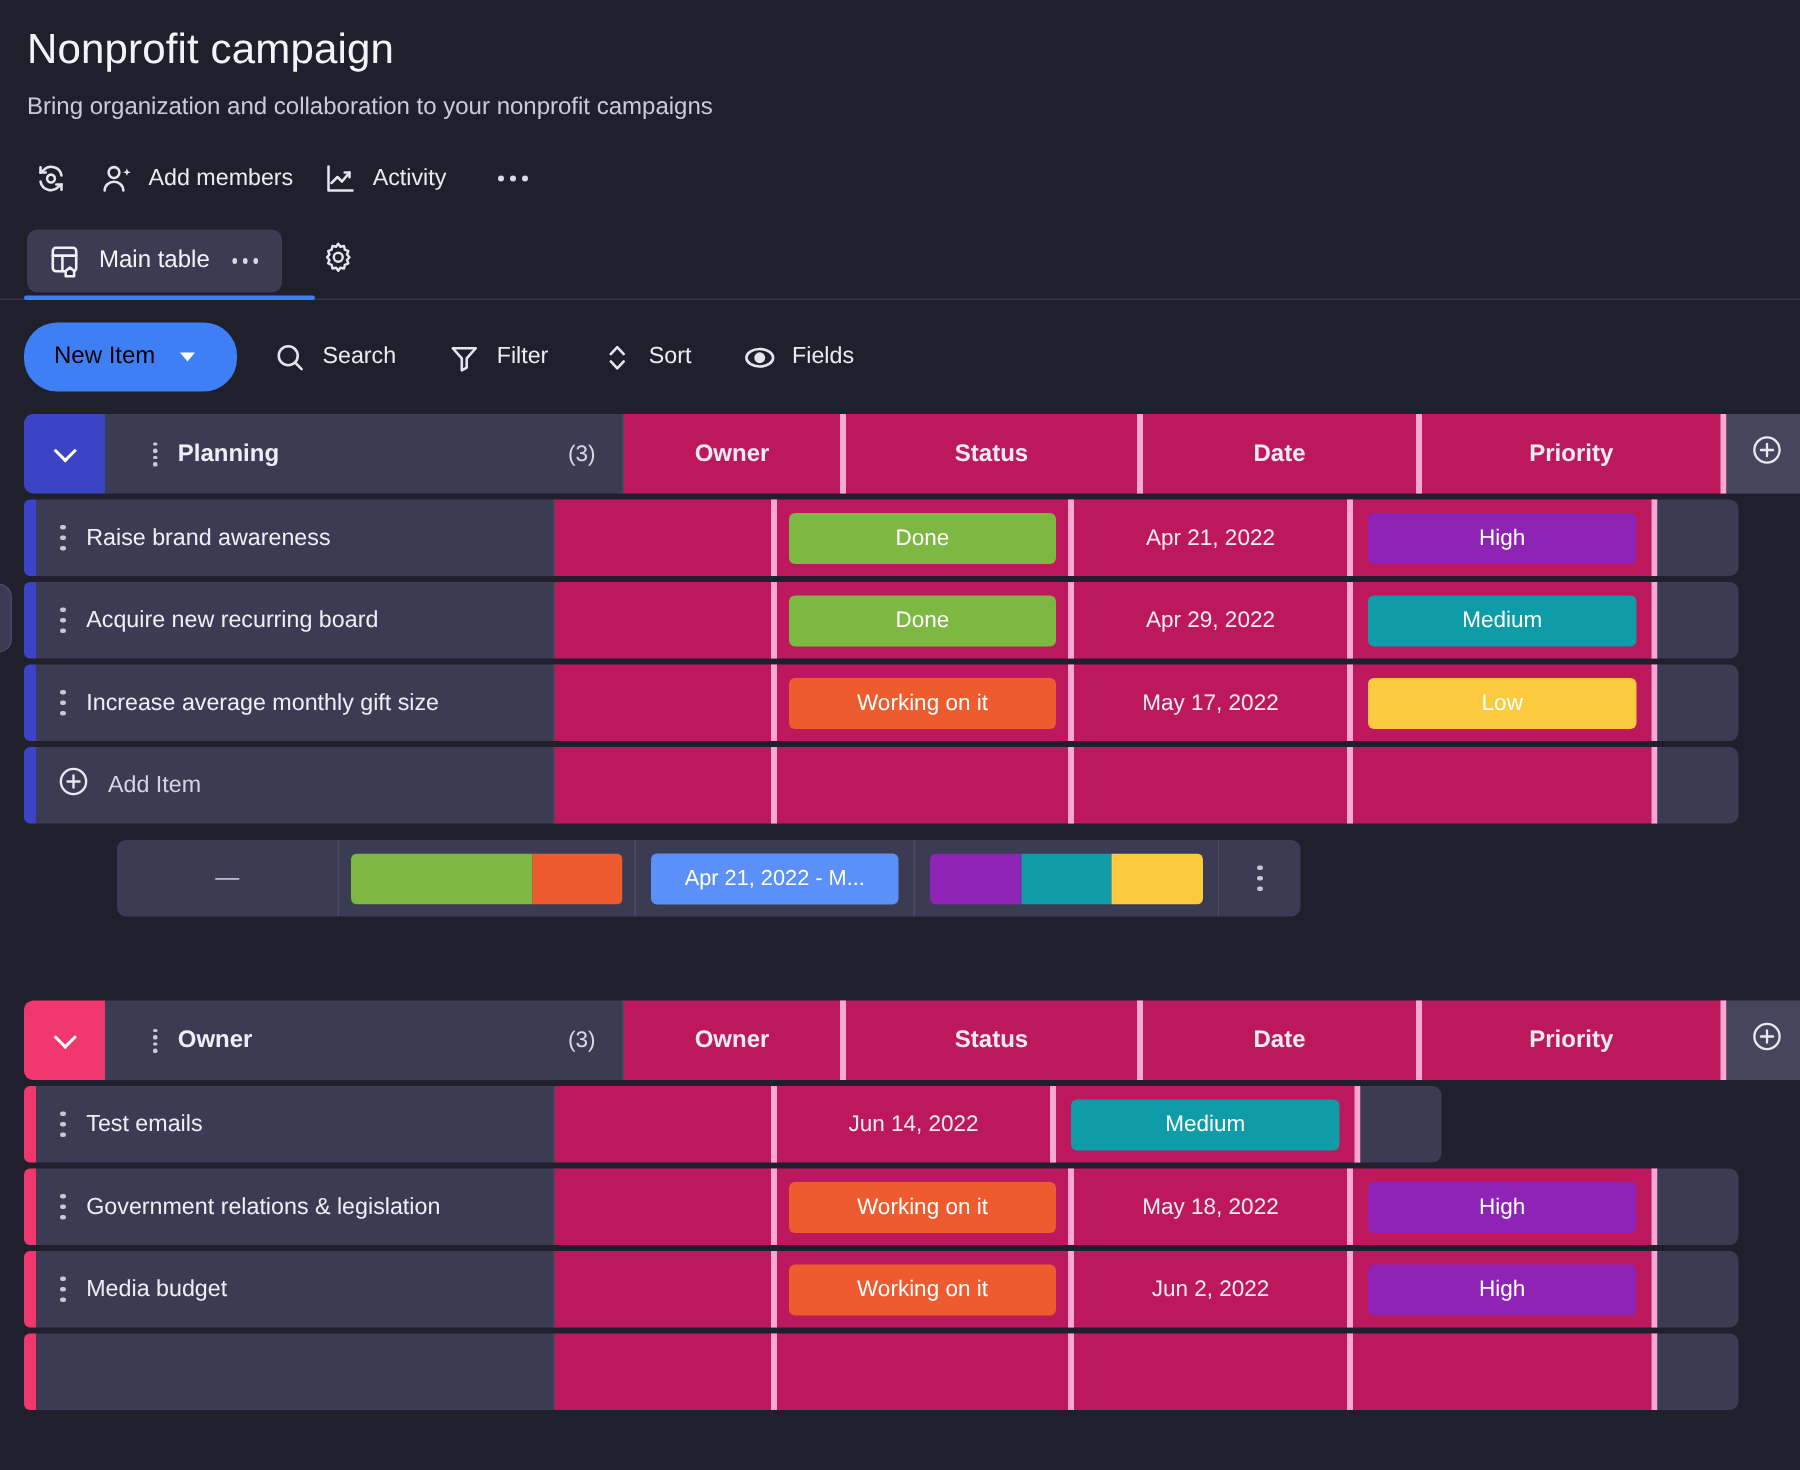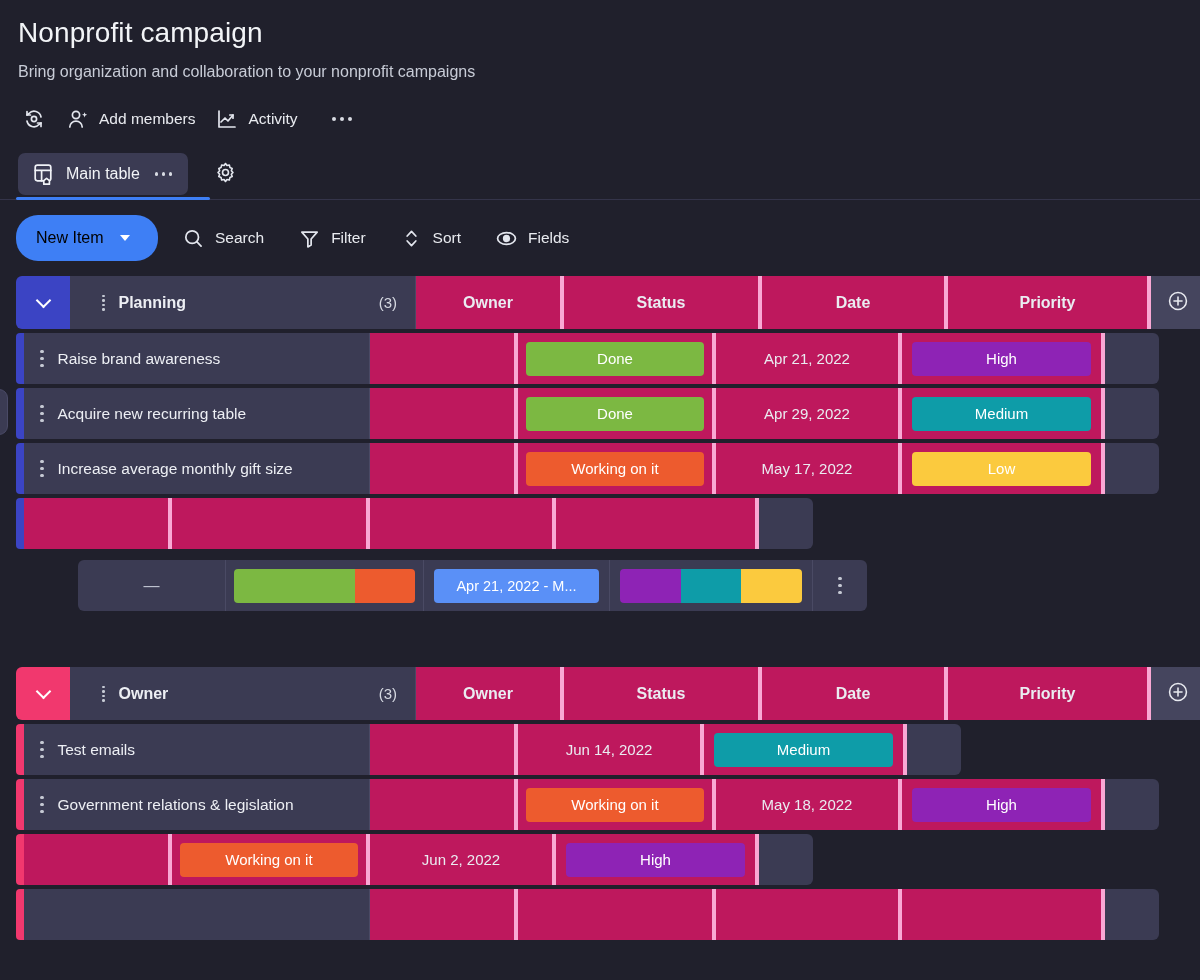--- a/index.html
+++ b/index.html
@@ -386,21 +386,21 @@
       </div>
 
       <div class="row">
         <div class="color-bar" style="background:#3B44C4"></div>
         <div class="cell-name">
           <span class="vdots">
               <i></i>
               <i></i>
               <i></i>
             </span>
-          <span>Acquire new recurring table</span>
+          <span>Acquire new recurring board</span>
         </div>
         <div class="cell c-owner"></div>
         <div class="cell c-status">
           <span class="pill status-pill" style="background:#7CB842">Done</span>
         </div>
         <div class="cell c-date">Apr 29, 2022</div>
         <div class="cell c-prio">
           <span class="pill prio-pill" style="background:#0E9CA8">Medium</span>
         </div>
         <div class="cell c-end"></div>
@@ -422,20 +422,29 @@
         </div>
         <div class="cell c-date">May 17, 2022</div>
         <div class="cell c-prio">
           <span class="pill prio-pill" style="background:#FBCA3E">Low</span>
         </div>
         <div class="cell c-end"></div>
       </div>
 
       <div class="row add-item-row">
         <div class="color-bar" style="background:#3B44C4"></div>
+        <div class="cell-name">
+          <span>
+            <svg class="circle-plus" viewBox="0 0 24 24" fill="none" stroke="#E8EAF0" stroke-width="1.7" stroke-linecap="round">
+              <circle cx="12" cy="12" r="9.2"></circle>
+                <path d="M12 7.6v8.8M7.6 12h8.8"></path>
+            </svg>
+          </span>
+          <span>Add Item</span>
+        </div>
         <div class="cell c-owner"></div>
         <div class="cell c-status"></div>
         <div class="cell c-date"></div>
         <div class="cell c-prio"></div>
         <div class="cell c-end"></div>
       </div>
 
       <div class="summary-row">
         <div class="sum-cell sum-owner">—</div>
         <div class="sum-cell c-status">
@@ -530,20 +539,28 @@
         </div>
         <div class="cell c-date">May 18, 2022</div>
         <div class="cell c-prio">
           <span class="pill prio-pill" style="background:#8E23B5">High</span>
         </div>
         <div class="cell c-end"></div>
       </div>
 
       <div class="row">
         <div class="color-bar" style="background:#F1386E"></div>
+        <div class="cell-name">
+          <span class="vdots">
+              <i></i>
+              <i></i>
+              <i></i>
+            </span>
+          <span>Media budget</span>
+        </div>
         <div class="cell c-owner"></div>
         <div class="cell c-status">
           <span class="pill status-pill" style="background:#ED5B2E">Working on it</span>
         </div>
         <div class="cell c-date">Jun 2, 2022</div>
         <div class="cell c-prio">
           <span class="pill prio-pill" style="background:#8E23B5">High</span>
         </div>
         <div class="cell c-end"></div>
       </div>

